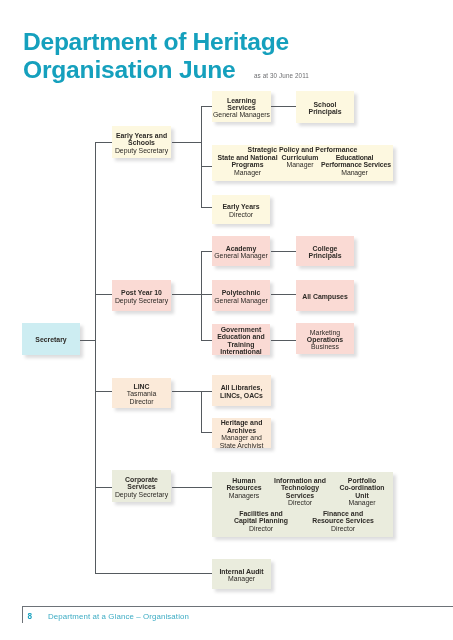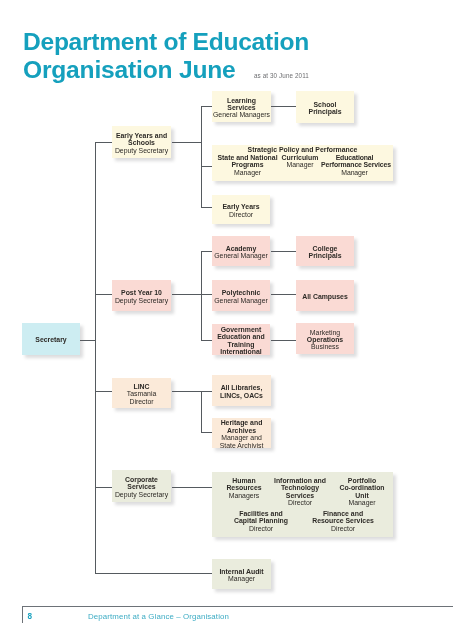--- a/index.html
+++ b/index.html
@@ -28,29 +28,29 @@
   .blue  { background:#cdedf2; }
 
   .ln { position:absolute; background:#555a5f; }
   .hl { height:1.15px; }
   .vl { width:1.15px; }
   .cell { position:absolute; text-align:center; color:#2d2a26; font-size:6.9px; line-height:7.4px; }
 
   .footrule { position:absolute; left:22px; top:606px; width:431px; height:1.2px; background:#6d7278; }
   .footbar { position:absolute; left:22px; top:606px; width:1.2px; height:17px; background:#6d7278; }
   .footnum { position:absolute; left:27.5px; top:612px; color:#1ba3c0; font-weight:bold; font-size:8.2px; }
-  .foottxt { position:absolute; left:48px; top:612px; color:#3dacc4; font-size:7.9px; letter-spacing:0.1px;margin-left:40px; }
+  .foottxt { position:absolute; left:48px; top:612px; color:#3dacc4; font-size:7.9px; letter-spacing:0.1px; }
 </style>
 </head>
 <body>
 
 <div id="page">
 
   <div class="title">
-    <span>Department of Education</span>
+    <span>Department of Heritage</span>
     <span class="l2">Organisation June</span>
   </div>
   <div class="asat">as at 30 June 2011</div>
 
   <div class="ln vl" style="left:95px; top:142px; height:432px;"></div>
   <div class="ln hl" style="left:80px; top:340px; width:16px;"></div>
 
   <div class="ln hl" style="left:95px; top:142px; width:18px;"></div>
   <div class="ln hl" style="left:95px; top:294px; width:18px;"></div>
   <div class="ln hl" style="left:95px; top:391px; width:18px;"></div>

